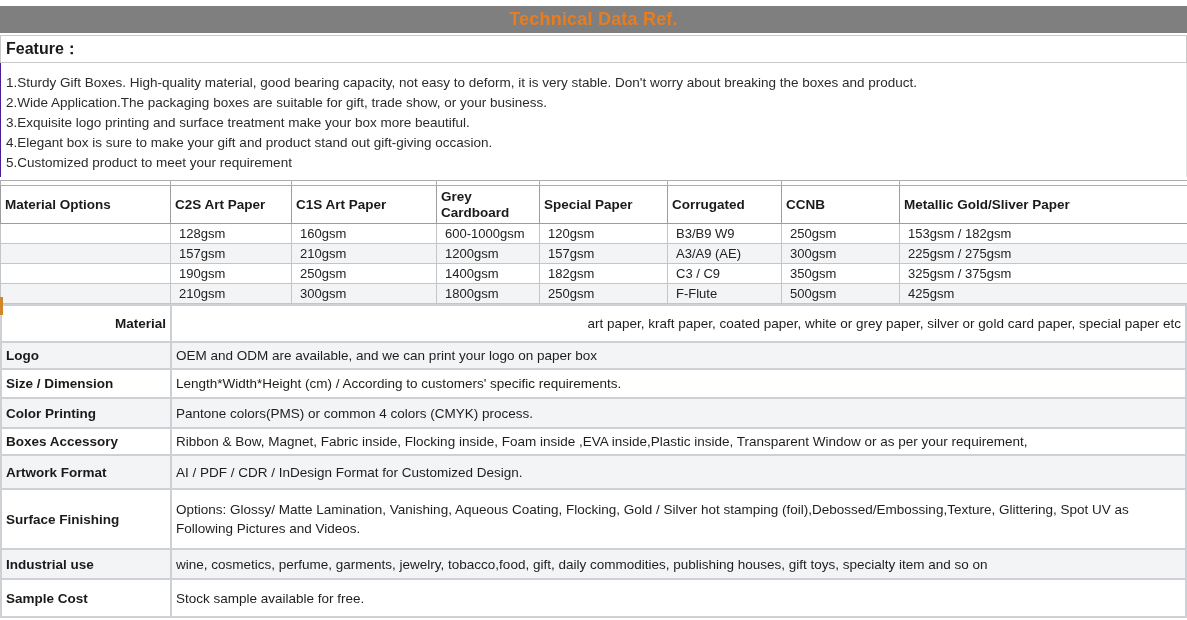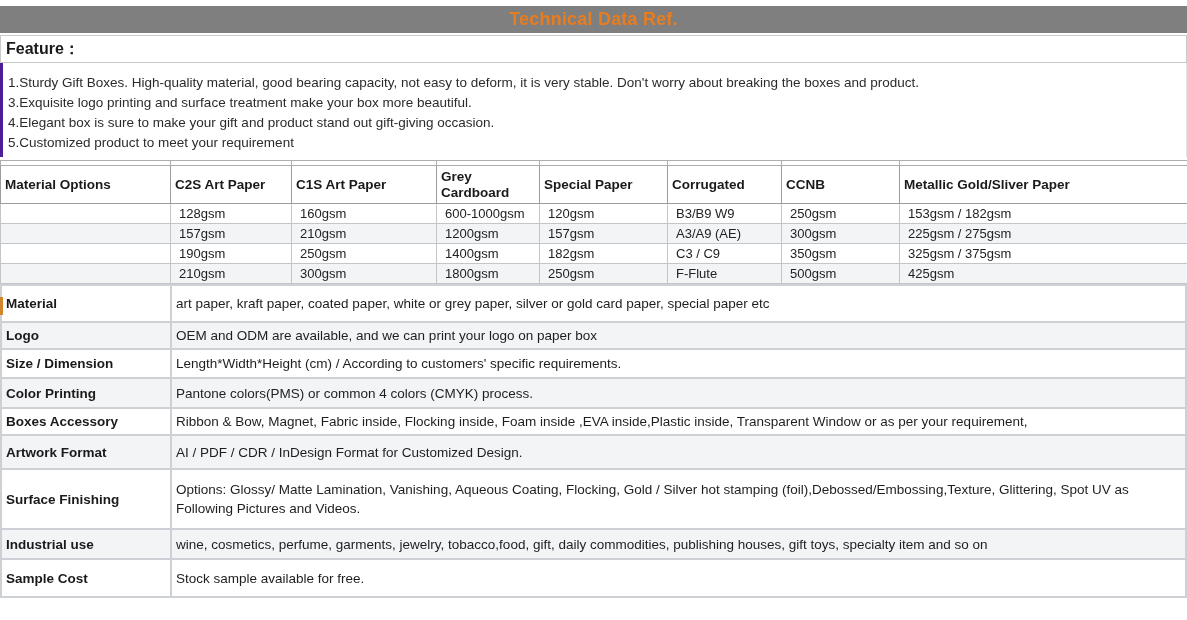--- a/index.html
+++ b/index.html
@@ -6,39 +6,39 @@
   html,body { width:1187px; height:620px; overflow:hidden; background:#ffffff;
     font-family:"Liberation Sans","DejaVu Sans",sans-serif; color:#1a1a1a; position:relative; }
 
   .topbar { margin-top:6px; height:27px; background:#7f7f7f;
     display:flex; align-items:center; justify-content:center; }
   .topbar .title { color:#e87d1f; font-size:18px; font-weight:bold; letter-spacing:0.2px; }
 
   .feature-bar { margin-top:2px; height:28px; border:1px solid #c9c9c9;
     display:flex; align-items:center; padding:10px 5px; font-size:16px; font-weight:bold; }
 
-  .features { padding:10px 5px 4px 5px; border-left:3px solid #4c1d95; border-right:1px solid #e3e3e3; }
+  .features { padding:10px 5px 4px 5px; border-left:1px solid #4c1d95; border-right:1px solid #e3e3e3; }
   .features .feature-line { font-size:13.5px; line-height:20px; color:#2b2b2b; white-space:nowrap; }
 
   table.spec { width:1187px; border-collapse:collapse; table-layout:fixed; margin-top:3px; }
   table.spec td, table.spec th { overflow:hidden; white-space:nowrap; }
   table.spec tr.spacer td { height:5px; border:1px solid #adadad; padding:0; }
   table.spec tr.head th { height:38px; border:1px solid #9d9d9d; background:#ffffff;
     font-size:13.5px; font-weight:bold; text-align:left; padding:2px 4px; vertical-align:middle;
     white-space:normal; line-height:16px; }
   table.spec tr.data td { height:20px; border:1px solid #c3c6c9; font-size:13px;
     padding:1px 8px; vertical-align:middle; color:#222; }
   table.spec tr.alt td { background:#f3f4f6; }
 
   table.details { width:1187px; border-collapse:collapse; table-layout:fixed; }
   table.details td { border:2px solid #cdd0d4; vertical-align:middle; overflow:hidden; }
   table.details td.lbl { width:170px; font-weight:bold; font-size:13.5px; padding:3px 4px; background:#ffffff; }
   table.details td.val { font-size:13.5px; padding:3px 4px; color:#1e1e1e; line-height:19px; }
   table.details tr.alt td { background:#f3f4f6; }
-  tr.r-material td { height:37px; }
+  tr.r-material td { height:37px;text-align:right; }
   tr.r-logo td { height:23px; }
   tr.r-size td { height:29px; }
   tr.r-color td { height:30px; }
   tr.r-boxes td { height:22px; }
   tr.r-artwork td { height:34px; }
   tr.r-surface td { height:60px; }
   tr.r-industrial td { height:30px; }
   tr.r-sample td { height:38px; }
 
   .accent-tick { position:absolute; left:0; top:297px; width:3px; height:18px; background:#d0862c; }
@@ -49,20 +49,21 @@
 <div class="topbar">
   <span class="title">Technical Data Ref.</span>
 </div>
 
 <div class="feature-bar">
   <span>Feature：</span>
 </div>
 
 <div class="features">
   <div class="feature-line">1.Sturdy Gift Boxes. High-quality material, good bearing capacity, not easy to deform, it is very stable. Don't worry about breaking the boxes and product.</div>
+  <div class="feature-line">2.Wide Application.The packaging boxes are suitable for gift, trade show, or your business.</div>
   <div class="feature-line">3.Exquisite logo printing and surface treatment make your box more beautiful.</div>
   <div class="feature-line">4.Elegant box is sure to make your gift and product stand out gift-giving occasion.</div>
   <div class="feature-line">5.Customized product to meet your requirement</div>
 </div>
 
 <table class="spec">
   <colgroup>
     <col style="width:170px">
       <col style="width:121px">
       <col style="width:145px">

